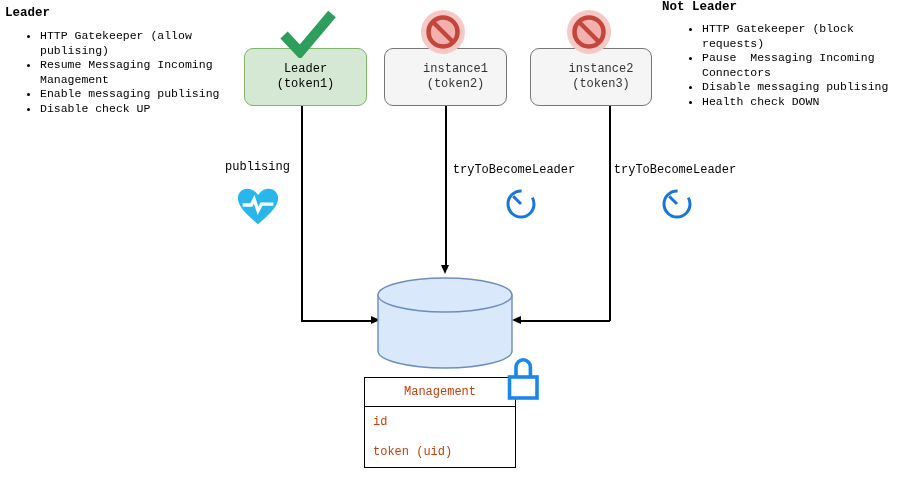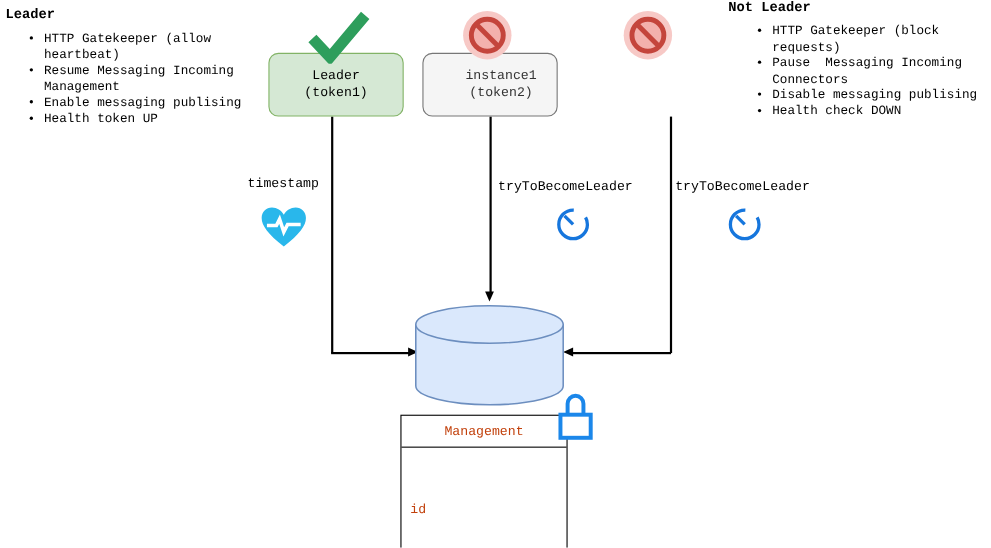--- a/index.html
+++ b/index.html
@@ -28,35 +28,35 @@
   .diagram-label{font-size:12px;text-align:center;color:#000;}
   
   .db-table{
     box-sizing:border-box;width:152px;background:#ffffff;border:1.6px solid #000;
     font-size:12px;color:#c2410c;
   }
   .db-table-header{
     height:28px;display:flex;align-items:center;justify-content:center;
     border-bottom:1.6px solid #000;
   }
-  .db-table .db-row{height:30px;display:flex;align-items:center;padding-left:8px;margin-top:41px;}
+  .db-table .db-row{height:30px;display:flex;align-items:center;padding-left:8px;}
 </style>
 </head>
 <body>
 
 <div class="canvas">
 
   <div class="abs" style="left:5px;top:6px;">
     <div class="panel-heading">Leader</div>
   </div>
   <ul class="note-list abs" style="left:22px;top:29px;width:195px;">
-      <li>HTTP Gatekeeper (allow heartbeat)</li>
+      <li>HTTP Gatekeeper (allow publising)</li>
       <li>Resume Messaging Incoming Management</li>
       <li>Enable messaging publising</li>
-      <li>Health token UP</li>
+      <li>Disable check UP</li>
     </ul>
 
   <div class="abs" style="left:662px;top:0px;">
     <div class="panel-heading">Not Leader</div>
   </div>
   <ul class="note-list abs" style="left:684px;top:22px;width:205px;">
       <li>HTTP Gatekeeper (block requests)</li>
       <li>Pause  Messaging Incoming Connectors</li>
       <li>Disable messaging publising</li>
       <li>Health check DOWN</li>
@@ -74,38 +74,42 @@
   <div class="abs arrow-left" style="left:512px;top:316px;"></div>
 
   <div class="node green abs" style="left:244px;top:48px;width:123px;height:58px;">
     <div>Leader</div>
     <div>(token1)</div>
   </div>
   <div class="node gray abs" style="left:384px;top:48px;width:123px;height:58px;">
     <div>instance1</div>
     <div>(token2)</div>
   </div>
+  <div class="node gray abs" style="left:530px;top:48px;width:122px;height:58px;">
+    <div>instance2</div>
+    <div>(token3)</div>
+  </div>
 
   <svg class="abs" style="left:274px;top:8px;" width="66" height="50" viewBox="0 0 66 50">
     <path d="M10 27 L26 44 L58 6" fill="none" stroke="#2e9e5c" stroke-width="10" stroke-linecap="butt" stroke-linejoin="miter"></path>
   </svg>
 
   <svg class="abs" style="left:420px;top:9px;" width="46" height="46" viewBox="0 0 46 46">
     <circle cx="23" cy="23" r="22" fill="#f7c9c6"></circle>
     <circle cx="23" cy="23" r="14.5" fill="#f3b1ad" stroke="#c4453c" stroke-width="4.5"></circle>
     <line x1="13.5" y1="13.5" x2="32.5" y2="32.5" stroke="#c4453c" stroke-width="4.5"></line>
   </svg>
 
   <svg class="abs" style="left:566px;top:9px;" width="46" height="46" viewBox="0 0 46 46">
     <circle cx="23" cy="23" r="22" fill="#f7c9c6"></circle>
     <circle cx="23" cy="23" r="14.5" fill="#f3b1ad" stroke="#c4453c" stroke-width="4.5"></circle>
     <line x1="13.5" y1="13.5" x2="32.5" y2="32.5" stroke="#c4453c" stroke-width="4.5"></line>
   </svg>
 
-  <div class="diagram-label abs" style="left:210px;top:160px;width:95px;">timestamp</div>
+  <div class="diagram-label abs" style="left:210px;top:160px;width:95px;">publising</div>
   <svg class="abs" style="left:235px;top:184px;" width="46" height="42" viewBox="0 0 24 21">
     <path d="M12 20.5 C4.5 14.5 1.5 10.5 1.5 6.9 C1.5 4.2 3.6 2 6.4 2 C8.7 2 10.9 3.4 12 5.4 C13.1 3.4 15.3 2 17.6 2 C20.4 2 22.5 4.2 22.5 6.9 C22.5 10.5 19.5 14.5 12 20.5 Z" fill="#29b7eb"></path>
     <polyline points="4,10.5 8.5,10.5 10,7.5 12,13.5 13.8,10 20,10" fill="none" stroke="#ffffff" stroke-width="1.7" stroke-linejoin="miter"></polyline>
   </svg>
 
   <div class="diagram-label abs" style="left:444px;top:163px;width:140px;">tryToBecomeLeader</div>
   <svg class="abs" style="left:504px;top:186px;" width="34" height="34" viewBox="0 0 34 34">
     <circle cx="17" cy="18" r="13" fill="none" stroke="#1676dd" stroke-width="3" stroke-dasharray="61.5 13 10"></circle>
     <line x1="17" y1="18" x2="9.2" y2="10.2" stroke="#1676dd" stroke-width="3"></line>
   </svg>

